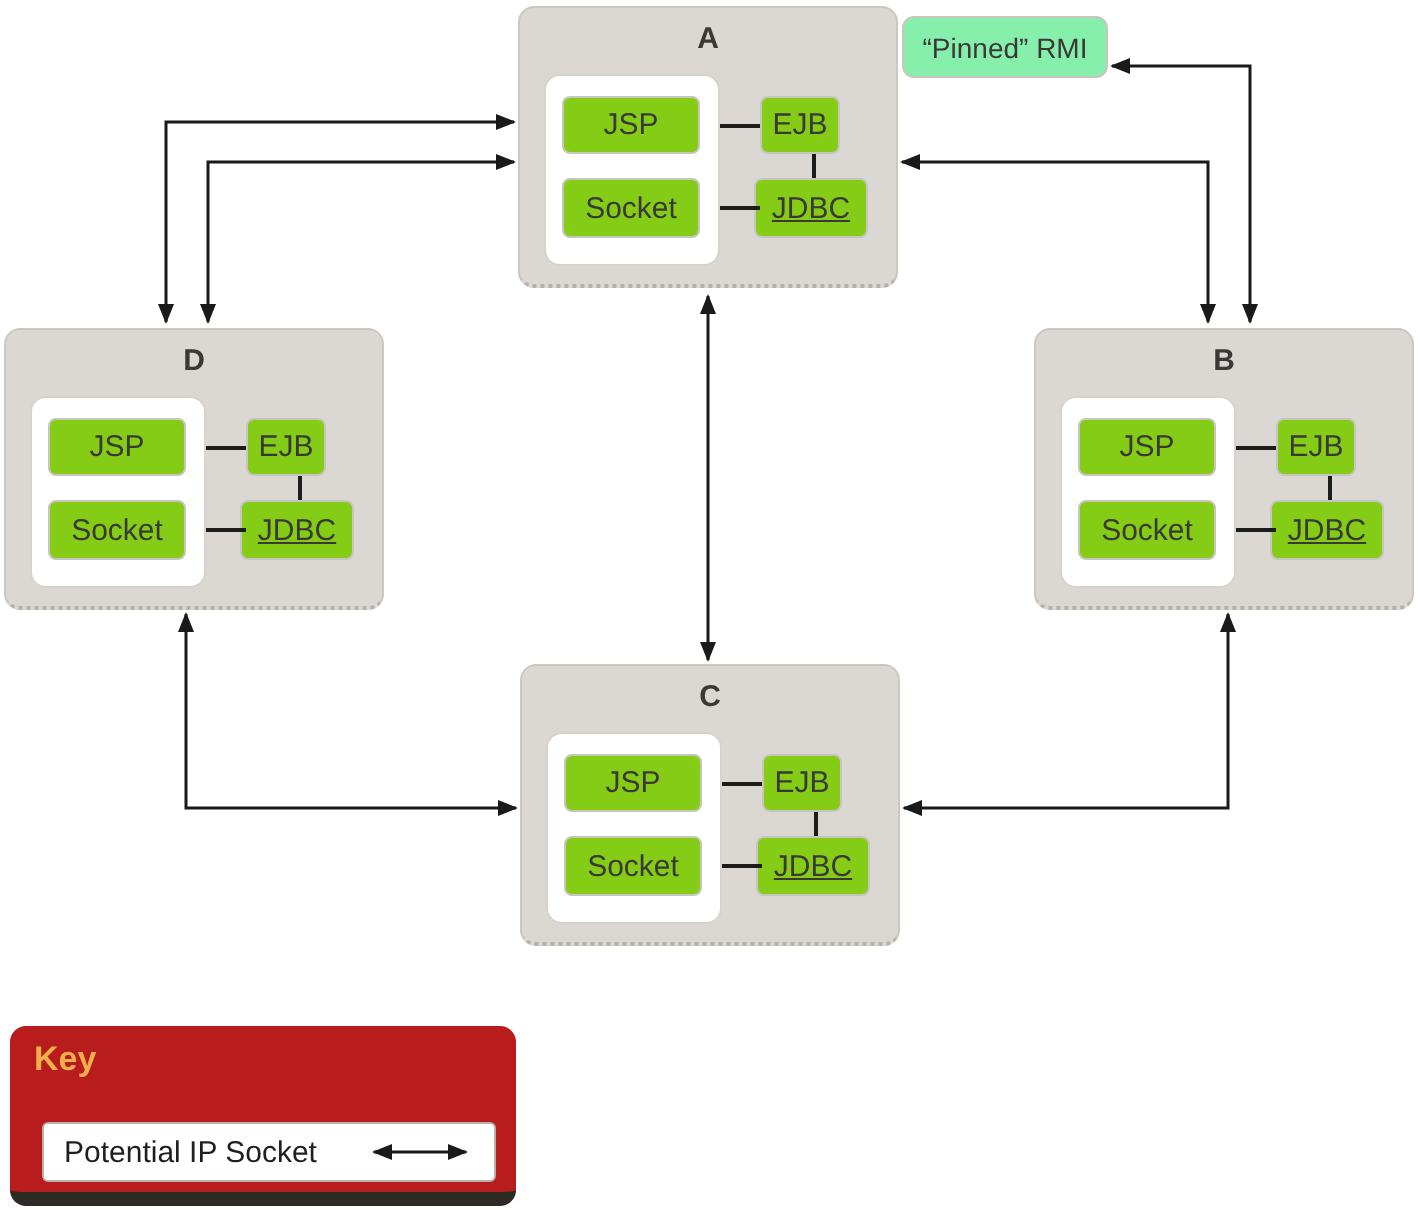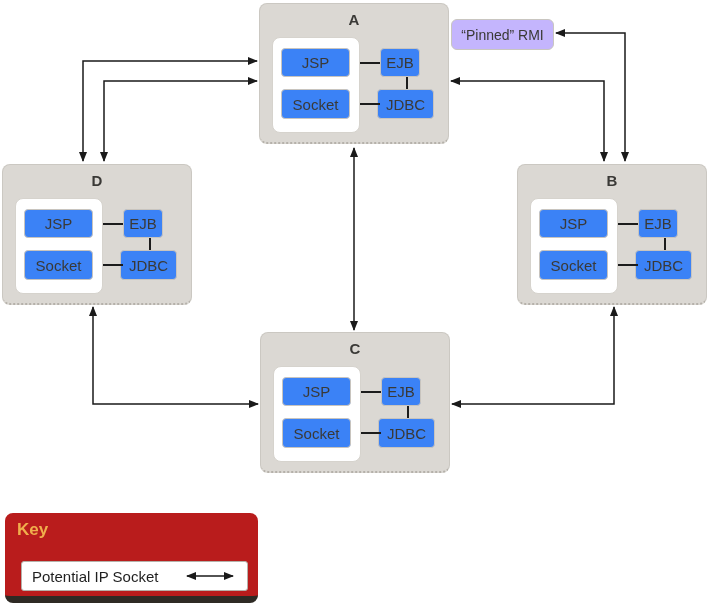--- a/index.html
+++ b/index.html
@@ -45,44 +45,44 @@
     position: absolute;
     left: 12px; top: 33px;
     width: 88px; height: 96px;
     background: #ffffff;
     border: 1px solid #d6d3cd;
     border-radius: 8px;
     box-sizing: border-box;
   }
   .chip {
     position: absolute;
-    background: #3b82f6;
+    background: #84cc16;
     border: 1px solid #c8c4be;
     border-radius: 4px;
     box-sizing: border-box;
     display: flex;
     align-items: center;
     justify-content: center;
     font-size: 15px;
     color: #3a3936;
   }
   .chip-jsp    { left: 21px;  top: 44px; width: 69px; height: 29px; }
   .chip-socket { left: 21px;  top: 85px; width: 69px; height: 30px; }
   .chip-ejb    { left: 120px; top: 44px; width: 40px; height: 29px; }
-  .chip-jdbc   { left: 117px; top: 85px; width: 57px; height: 30px; }
+  .chip-jdbc   { left: 117px; top: 85px; width: 57px; height: 30px; text-decoration: underline; }
   .ln { position: absolute; background: #1c1c1c; }
   .ln-h1 { left: 100px; top: 58px; width: 20px; height: 2px; }
   .ln-h2 { left: 100px; top: 99px; width: 20px; height: 2px; }
   .ln-v  { left: 146px; top: 73px; width: 2px;  height: 12px; }
   
   .rmi-box {
     position: absolute;
-    left: 451px; top: 19px;
+    left: 451px; top: 8px;
     width: 103px; height: 31px;
-    background: #c4b5fd;
+    background: #86efac;
     border: 1px solid #c9c6c0;
     border-radius: 6px;
     box-sizing: border-box;
     display: flex;
     align-items: center;
     justify-content: center;
     font-size: 14px;
     color: #3a3936;
   }
   

